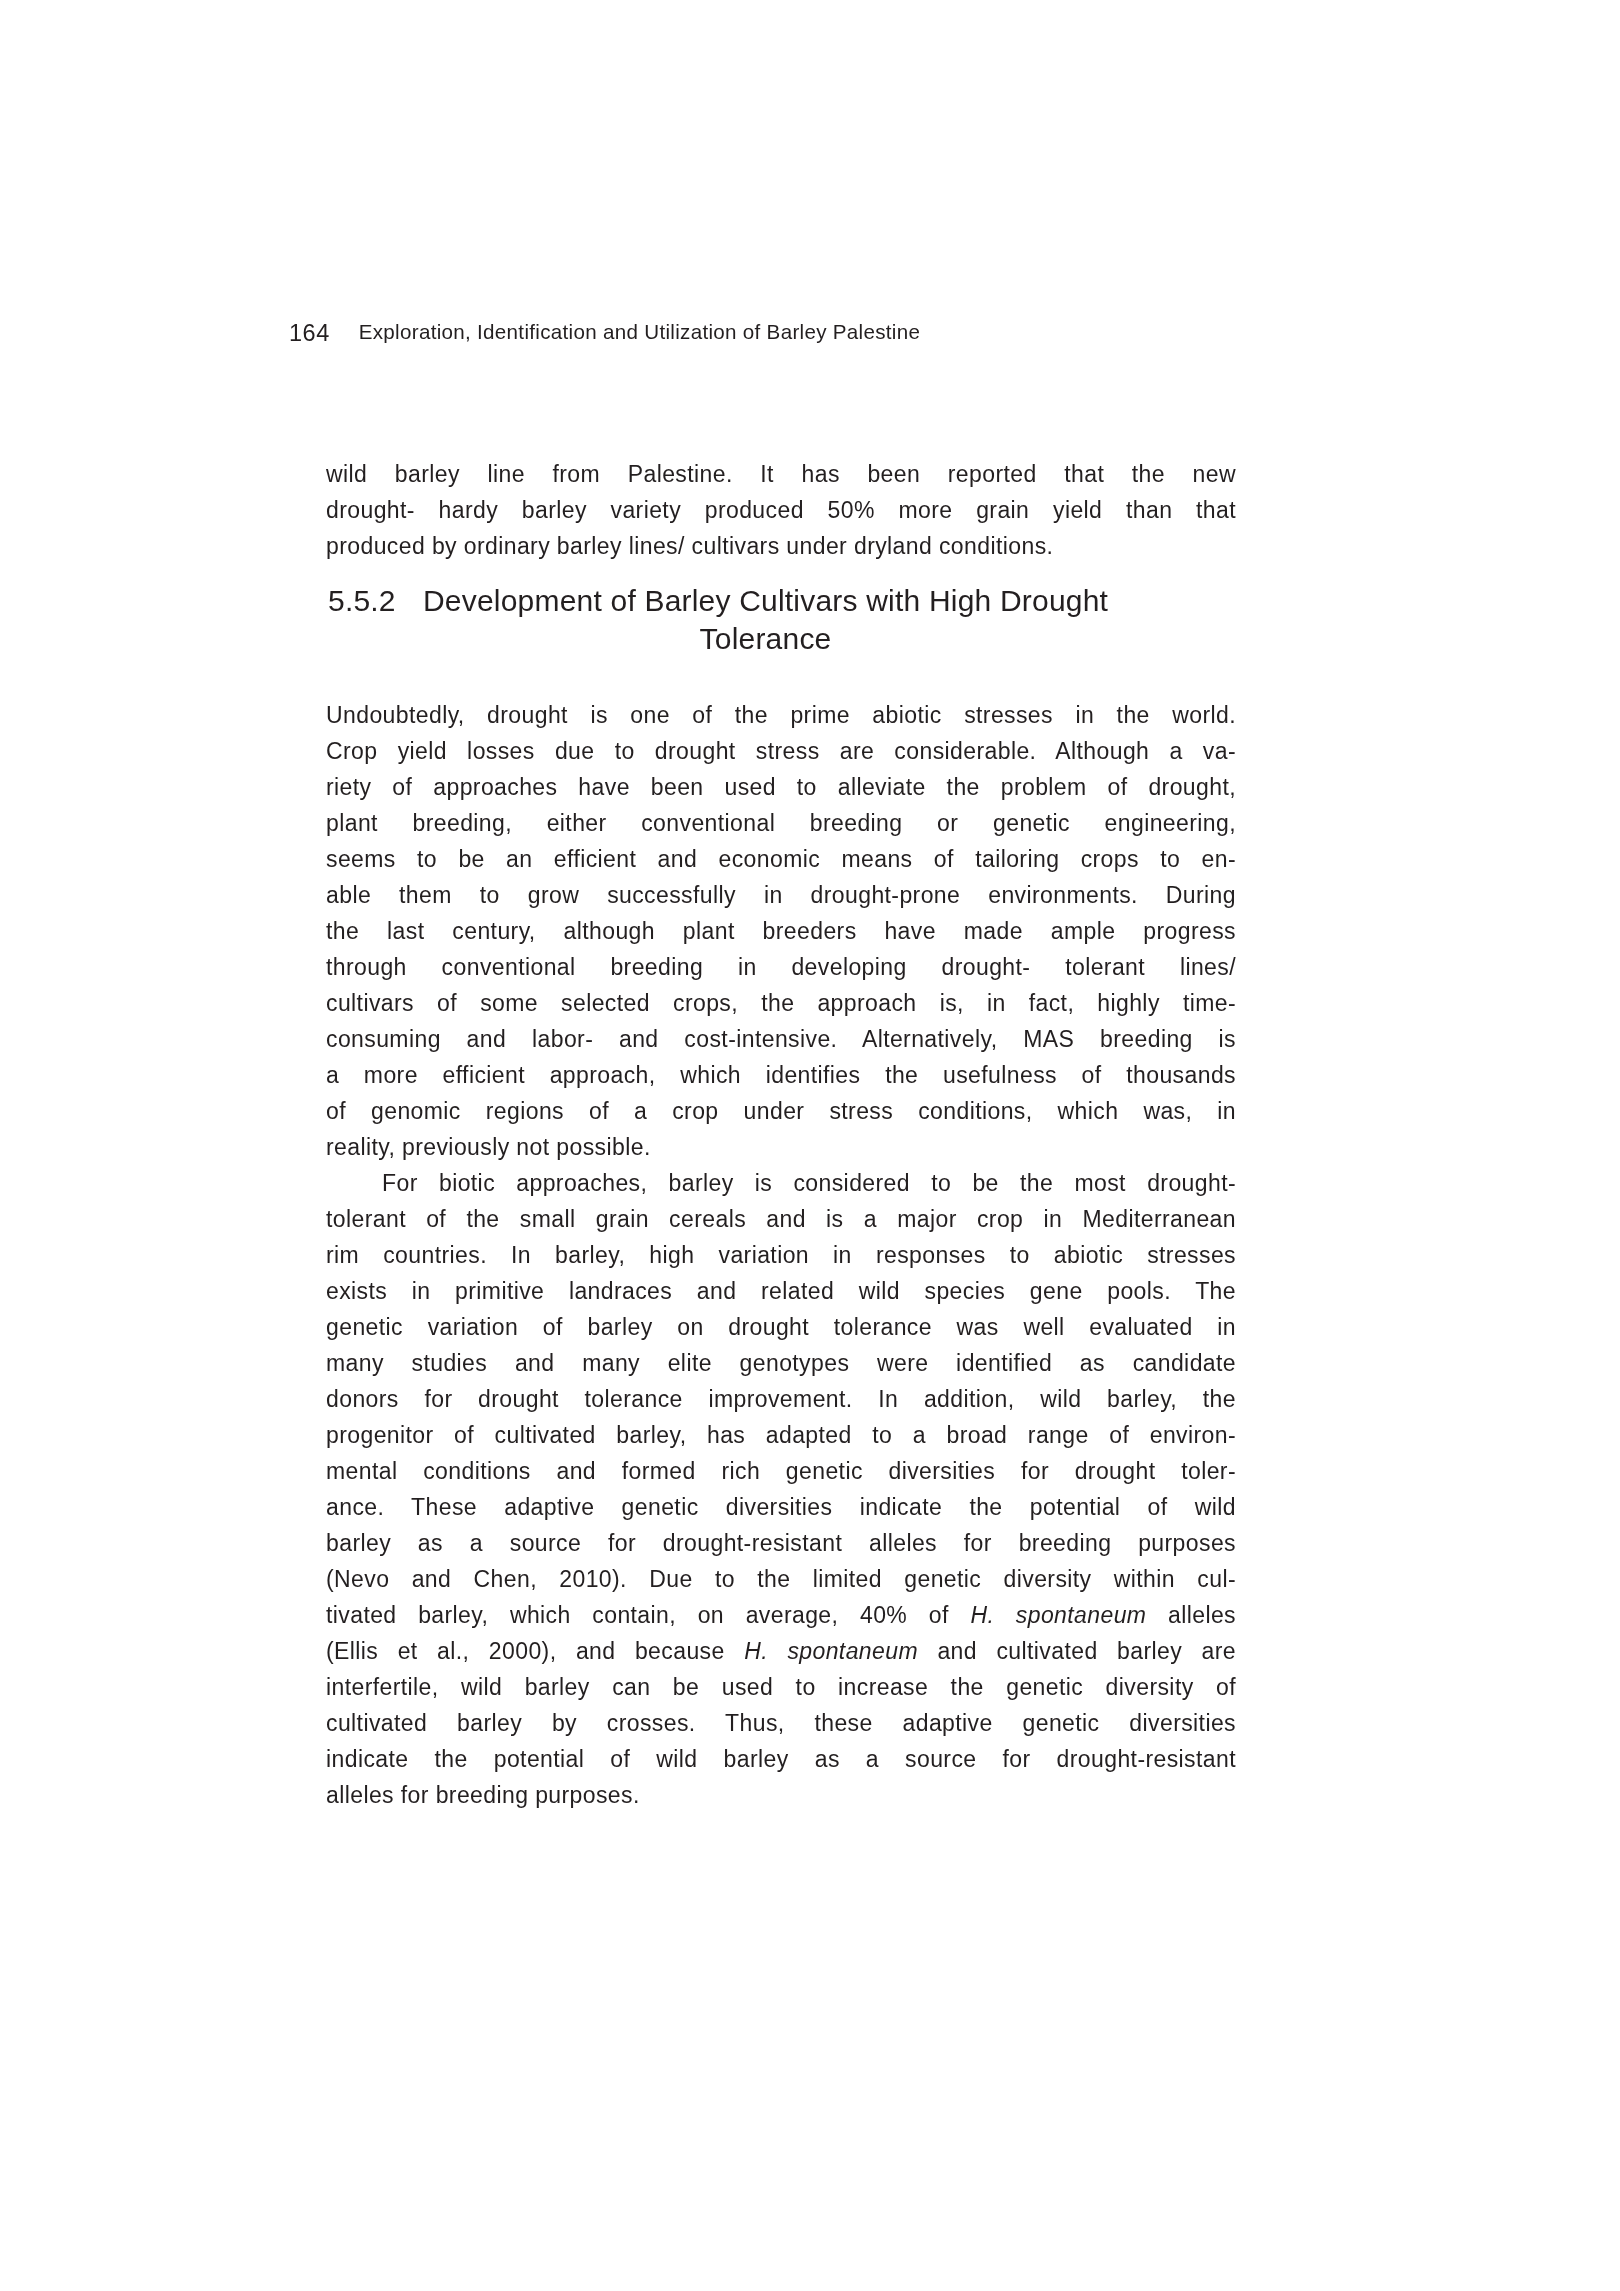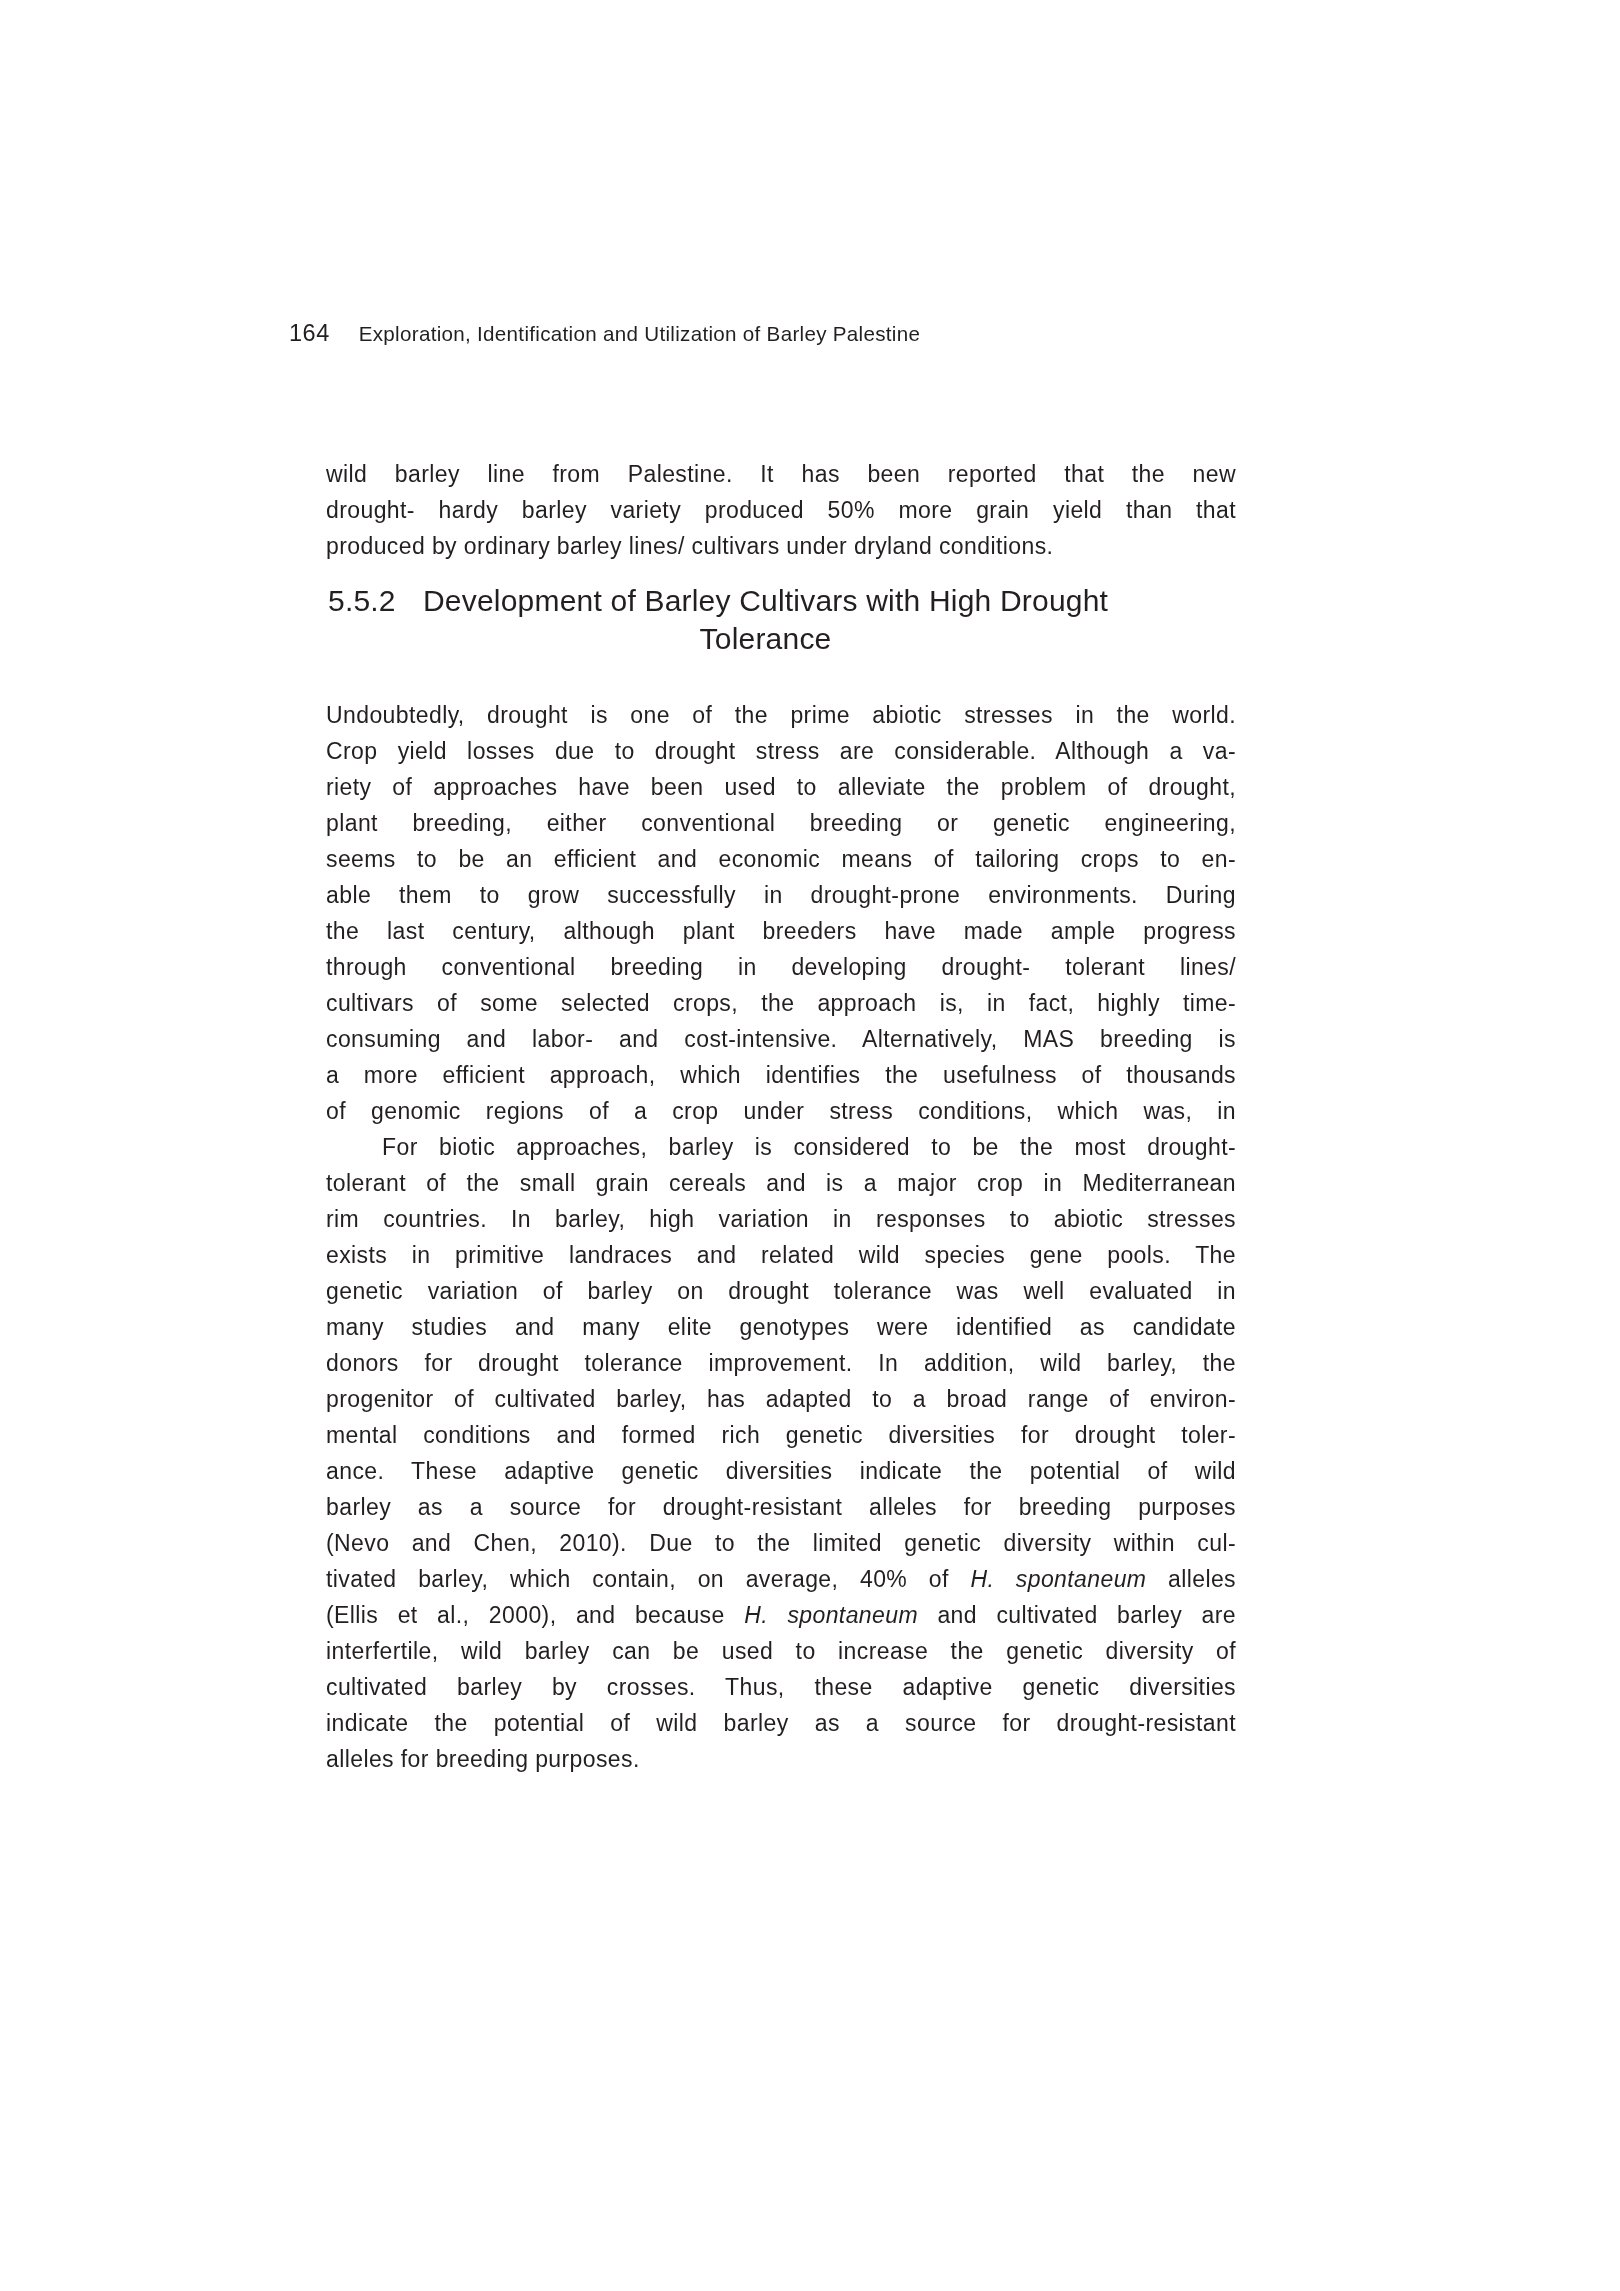--- a/index.html
+++ b/index.html
@@ -15,21 +15,21 @@
     font-family: "Liberation Sans", "DejaVu Sans", sans-serif;
     color: #231f20;
     overflow: hidden;
   }
   
   .running-header {
     position: absolute;
     left: 289px;
     top: 320px;
     display: flex;
-    align-items: center;
+    align-items: flex-start;
     gap: 29px;
   }
   .page-number {
     font-size: 23.5px;
     letter-spacing: 0.5px;
   }
   .running-title {
     font-size: 20.6px;
     letter-spacing: 0.3px;
   }
@@ -103,20 +103,21 @@
         <div class="line">riety of approaches have been used to alleviate the problem of drought,</div>
         <div class="line">plant breeding, either conventional breeding or genetic engineering,</div>
         <div class="line">seems to be an efficient and economic means of tailoring crops to en-</div>
         <div class="line">able them to grow successfully in drought-prone environments. During</div>
         <div class="line">the last century, although plant breeders have made ample progress</div>
         <div class="line">through conventional breeding in developing drought- tolerant lines/</div>
         <div class="line">cultivars of some selected crops, the approach is, in fact, highly time-</div>
         <div class="line">consuming and labor- and cost-intensive. Alternatively, MAS breeding is</div>
         <div class="line">a more efficient approach, which identifies the usefulness of thousands</div>
         <div class="line">of genomic regions of a crop under stress conditions, which was, in</div>
+        <div class="line line-last">reality, previously not possible.</div>
       </div>
       <div class="paragraph">
         <div class="line line-indent">For biotic approaches, barley is considered to be the most drought-</div>
         <div class="line">tolerant of the small grain cereals and is a major crop in Mediterranean</div>
         <div class="line">rim countries. In barley, high variation in responses to abiotic stresses</div>
         <div class="line">exists in primitive landraces and related wild species gene pools. The</div>
         <div class="line">genetic variation of barley on drought tolerance was well evaluated in</div>
         <div class="line">many studies and many elite genotypes were identified as candidate</div>
         <div class="line">donors for drought tolerance improvement. In addition, wild barley, the</div>
         <div class="line">progenitor of cultivated barley, has adapted to a broad range of environ-</div>

